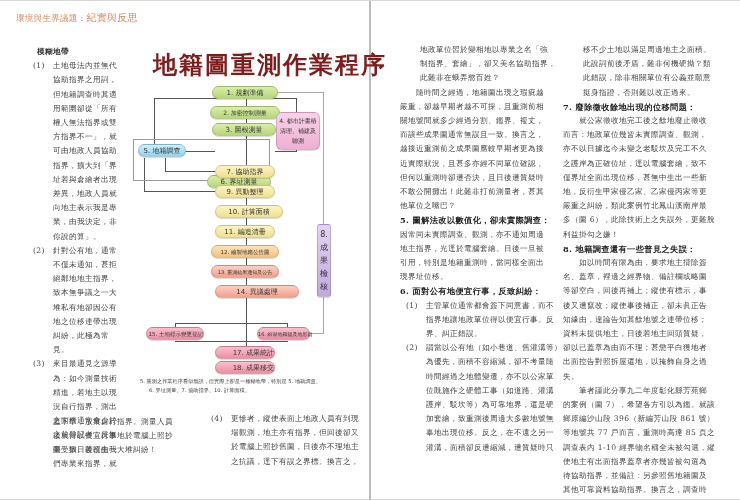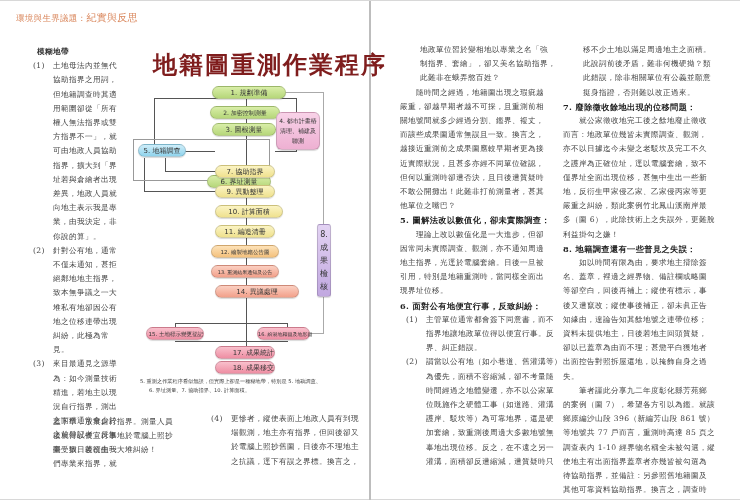--- a/index.html
+++ b/index.html
@@ -127,21 +127,21 @@
     <div class="ln-g" style="left:142px;top:51px;width:46px;height:1px;"></div>
     <div class="ln-g" style="left:188px;top:51px;width:1px;height:132px;"></div>
     <div class="ln-g" style="left:188px;top:248px;width:1px;height:44px;"></div>
     <div class="ln-g" style="left:175px;top:292px;width:14px;height:1px;"></div>
 
     <div class="ln" style="left:40px;top:282px;width:113px;height:1px;"></div>
     <div class="ln" style="left:40px;top:282px;width:1px;height:4px;"></div>
     <div class="ln" style="left:152px;top:282px;width:1px;height:4px;"></div>
     <div class="ln" style="left:40px;top:300px;width:113px;height:1px;"></div>
 
-    <div class="node n-green" style="left:77px;top:45px;width:74px;">1. 規劃準備</div>
+    <div class="node n-green" style="left:77px;top:45px;width:66px;">1. 規劃準備</div>
     <div class="node n-green" style="left:75px;top:65px;width:70px;font-size:6px;">2. 加密控制測量</div>
     <div class="node n-green" style="left:77px;top:82px;width:64px;">3. 圖根測量</div>
     <div class="node n-lpink" style="left:141px;top:71px;width:44px;font-size:6px;">4. 都市計畫樁清理、補建及聯測</div>
     <div class="node n-blue" style="left:3px;top:103px;width:48px;">5. 地籍調查</div>
     <div class="node n-green" style="left:72px;top:104px;width:64px;margin-top:30px;">6. 界址測量</div>
     <div class="node n-yellow" style="left:80px;top:124px;width:60px;">7. 協助指界</div>
     <div class="node n-purple" style="left:182px;top:183px;">8. 成果檢核</div>
     <div class="node n-yellow" style="left:80px;top:144px;width:60px;">9. 異動整理</div>
     <div class="node n-yellow" style="left:80px;top:164px;width:68px;">10. 計算面積</div>
     <div class="node n-yellow" style="left:80px;top:184px;width:60px;">11. 編造清冊</div>
@@ -183,21 +183,20 @@
         <div style="white-space: nowrap;">關地號間就多少經過分割、鑑界、複丈，</div>
         <div style="white-space: nowrap;">而該些成果圖通常無誤且一致。換言之，</div>
         <div style="white-space: nowrap;">越接近重測前之成果圖應較早期者更為接</div>
         <div style="white-space: nowrap;">近實際狀況，且甚多亦經不同單位確認，</div>
         <div style="white-space: nowrap;">但何以重測時卻遭否決，且日後遭質疑時</div>
         <div style="white-space: nowrap;">不敢公開攤出！此難非打前測量者，甚其</div>
         <div style="white-space: nowrap;">他單位之嘴巴？</div>
       </div>
     <p class="h2">5. 圖解法改以數值化，卻未實際調查：</p>
     <div id="r1p5">
-        <div style="white-space: nowrap; padding-left: 16px;">理論上改以數值化是一大進步，但卻</div>
         <div style="white-space: nowrap;">因常同未實際調查、觀測，亦不通知周邊</div>
         <div style="white-space: nowrap;">地主指界，光逕於電腦套繪。日後一旦被</div>
         <div style="white-space: nowrap;">引用，特別是地籍重測時，當同樣全面出</div>
         <div style="white-space: nowrap;">現界址位移。</div>
       </div>
     <p class="h2">6. 面對公有地便宜行事，反致糾紛：</p>
     <div class="item" style="padding-left:6px;">
       <span class="num">(1)</span>
       <div class="txt" id="r1i0">
           <div style="white-space: nowrap;">主管單位通常都會簽下同意書，而不</div>

